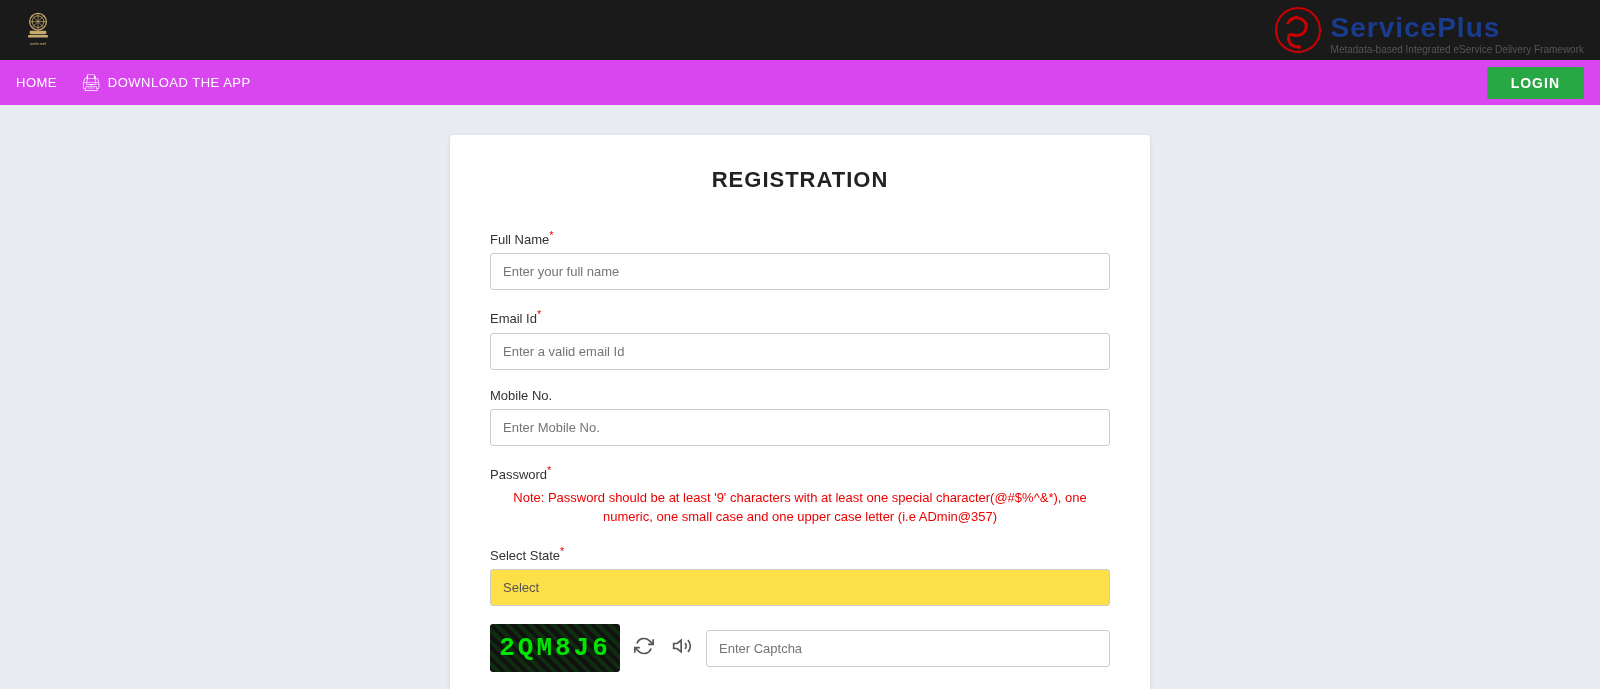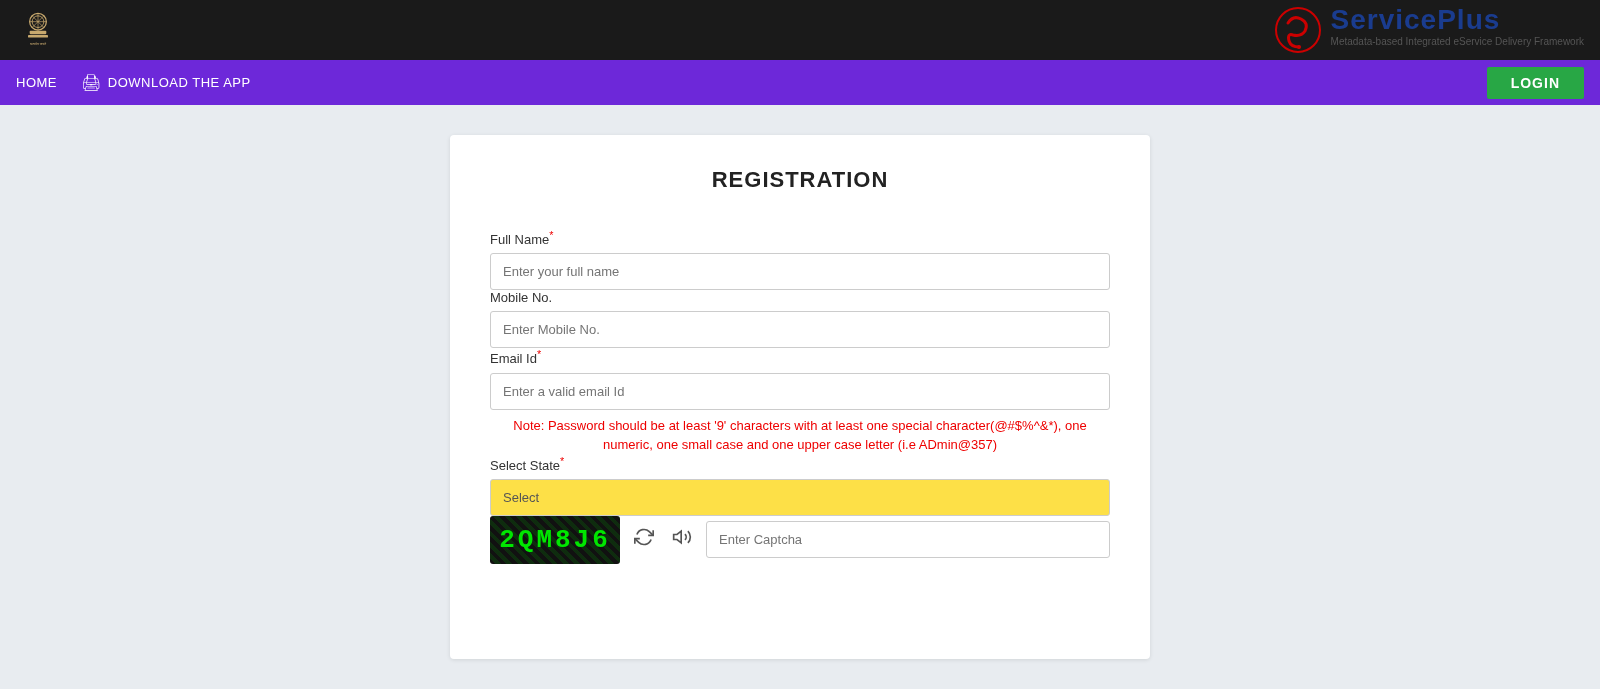--- a/index.html
+++ b/index.html
@@ -22,21 +22,21 @@
     .emblem {
       width: 44px;
       height: 44px;
       display: flex;
       align-items: center;
       justify-content: center;
     }
     .emblem svg { width: 40px; height: 40px; }
     .logo-right {
       display: flex;
-      align-items: flex-start;
+      align-items: flex-end;
       gap: 8px;
     }
     .logo-sp-icon {
       width: 50px;
       height: 50px;
     }
     .logo-text-block {
       display: flex;
       flex-direction: column;
       line-height: 1.1;
@@ -47,21 +47,21 @@
       color: #1a3c8f;
       letter-spacing: 1px;
     }
     .logo-tagline {
       font-size: 10px;
       color: #555;
     }
 
     
     .nav-bar {
-      background: #6d28d9;
+      background: #d946ef;
       height: 45px;
       display: flex;
       align-items: center;
       justify-content: space-between;
       padding: 0 16px;
     }
     .nav-left {
       display: flex;
       align-items: center;
       gap: 24px;
@@ -109,20 +109,21 @@
     }
     .registration-title {
       text-align: center;
       font-size: 22px;
       font-weight: bold;
       color: #222;
       margin-bottom: 36px;
       letter-spacing: 1px;
     }
     .form-group {
+      margin-bottom: 18px;
     }
     .form-label {
       font-size: 13px;
       color: #333;
       margin-bottom: 6px;
       display: block;
     }
     .form-label sup {
       color: #e00;
     }
@@ -282,32 +283,35 @@
     <div class="registration-title">REGISTRATION</div>
 
     <div class="form-group">
       <label class="form-label">
         <span>Full Name</span><sup>*</sup>
       </label>
       <input class="form-input" type="text" placeholder="Enter your full name" style="">
     </div>
 
     <div class="form-group">
-      <label class="form-label">Mobile No.</label>
-      <input class="form-input" type="tel" placeholder="Enter Mobile No." style="">
-    </div>
-
-    <div class="form-group">
       <label class="form-label">
         <span>Email Id</span><sup>*</sup>
       </label>
       <input class="form-input" type="email" placeholder="Enter a valid email Id" style="">
     </div>
 
     <div class="form-group">
+      <label class="form-label">Mobile No.</label>
+      <input class="form-input" type="tel" placeholder="Enter Mobile No." style="">
+    </div>
+
+    <div class="form-group">
+      <label class="form-label">
+        <span>Password</span><sup>*</sup>
+      </label>
       <div class="password-note">Note: Password should be at least '9' characters with at least one special character(@#$%^&amp;*), one numeric, one small case and one upper case letter (i.e ADmin@357)</div>
     </div>
 
     <div class="form-group">
       <label class="form-label">
         <span>Select State</span><sup>*</sup>
       </label>
       <select class="select-input">
         <option value="">Select</option>
         <option value="AP">Andhra Pradesh</option>

